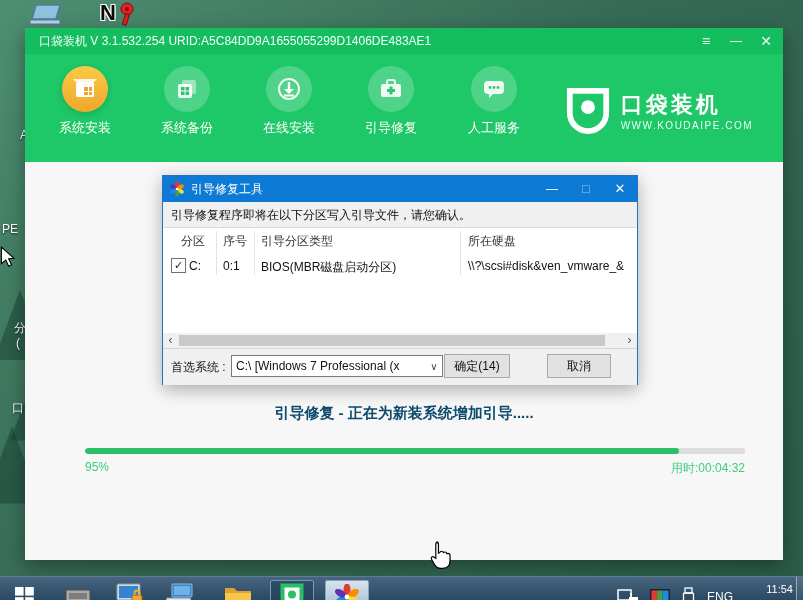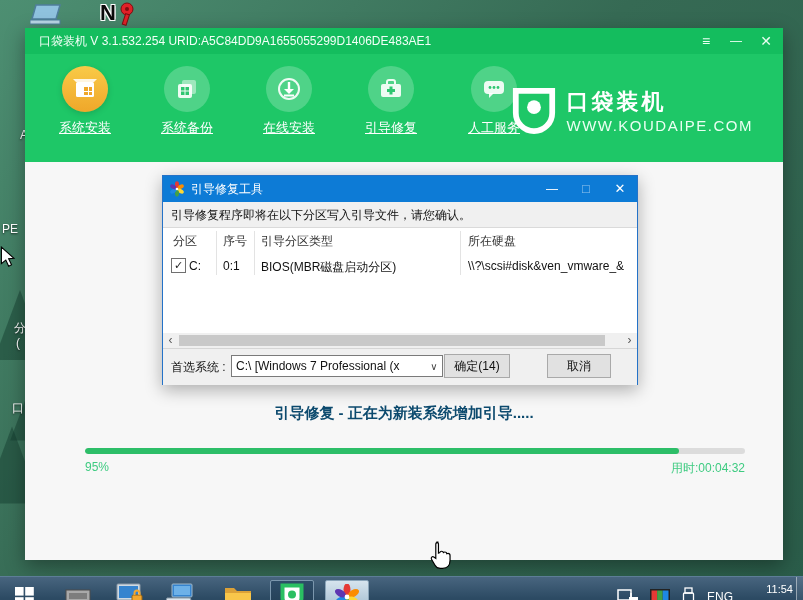--- a/index.html
+++ b/index.html
@@ -11,24 +11,24 @@
   .desk-label{color:#fff;font-size:12px;text-shadow:0 1px 2px rgba(0,0,0,.65);position:absolute;}
   
   #main-window{left:25px;top:28px;width:758px;height:532px;background:#f7f7f7;box-shadow:0 6px 18px rgba(0,0,0,.35);}
   #mw-titlebar{left:0;top:0;width:758px;height:26px;background:#14bd5e;}
   #mw-title{left:14px;top:0;line-height:26px;color:#f2fff7;font-size:12px;white-space:nowrap;}
   .mw-ctrl{top:0;width:30px;height:26px;line-height:26px;text-align:center;color:#eafff2;font-size:14px;cursor:default;}
   #mw-header{left:0;top:26px;width:758px;height:108px;background:#1ec767;}
   .nav-item{top:12px;width:84px;text-align:center;}
   .nav-circle{width:46px;height:46px;border-radius:50%;margin:0 auto;background:rgba(255,255,255,.22);display:flex;align-items:center;justify-content:center;}
   .nav-circle.active{background:linear-gradient(#f9ca47,#efa72a);box-shadow:0 2px 6px rgba(0,0,0,.15);}
-  .nav-label{margin-top:7px;color:#fff;font-size:13px;text-decoration:underline;}
+  .nav-label{margin-top:7px;color:#fff;font-size:13px;}
   #logo{top:32px;right:30px;display:flex;align-items:center;gap:10px;}
   #logo-text1{color:#fff;font-size:22px;font-weight:700;letter-spacing:3px;line-height:1;}
-  #logo-text2{color:#eafff2;font-size:15px;letter-spacing:1.5px;margin-top:4px;}
+  #logo-text2{color:#eafff2;font-size:10px;letter-spacing:1.5px;margin-top:4px;}
   #status-text{left:0;top:376px;width:758px;text-align:center;color:#0c4a6e;font-size:15px;font-weight:600;}
   #progress-track{left:60px;top:420px;width:660px;height:6px;background:#dcdcdc;border-radius:3px;overflow:hidden;}
   #progress-fill{position:absolute;left:0;top:0;bottom:0;background:#2dbe68;border-radius:3px;}
   #progress-labels{left:60px;top:432px;width:660px;display:flex;justify-content:space-between;color:#3ecb81;font-size:12px;}
   
   #dialog{left:162px;top:175px;width:476px;height:210px;background:#fff;border:1px solid #2472c8;box-shadow:0 5px 16px rgba(0,0,0,.3);box-sizing:border-box;}
   #dlg-titlebar{left:0;top:0;width:474px;height:26px;background:#0d7bd6;display:flex;align-items:center;}
   #dlg-title{color:#fff;font-size:12px;margin-left:6px;}
   .dlg-ctrl{top:0;width:34px;height:26px;line-height:26px;text-align:center;color:#fff;font-size:13px;}
   #dlg-message{left:0;top:26px;width:474px;height:26px;background:#f0f0f0;border-bottom:1px solid #dadada;line-height:26px;font-size:12px;color:#111;padding-left:8px;box-sizing:border-box;}
@@ -201,21 +201,21 @@
       </svg>
       <span id="dlg-title">引导修复工具</span>
       <span class="dlg-ctrl abs" style="right:68px;font-size:12px;">—</span>
       <span class="dlg-ctrl abs" style="right:34px;opacity:.55;">□</span>
       <span class="dlg-ctrl abs" style="right:0;">✕</span>
     </div>
 
     <div id="dlg-message" class="abs">引导修复程序即将在以下分区写入引导文件，请您确认。</div>
 
     <div id="dlg-table" class="abs">
-      <span class="th abs" style="left:10px;">分区</span>
+      <span class="th abs" style="left:18px;">分区</span>
       <span class="th abs" style="left:60px;">序号</span>
       <span class="th abs" style="left:98px;">引导分区类型</span>
       <span class="th abs" style="left:305px;">所在硬盘</span>
       <div class="col-line abs" style="left:53px;"></div>
       <div class="col-line abs" style="left:91px;"></div>
       <div class="col-line abs" style="left:297px;"></div>
 
       <div>
         <span id="dlg-check" class="abs">✓</span>
         <span class="td abs" style="left:26px;">C:</span>

